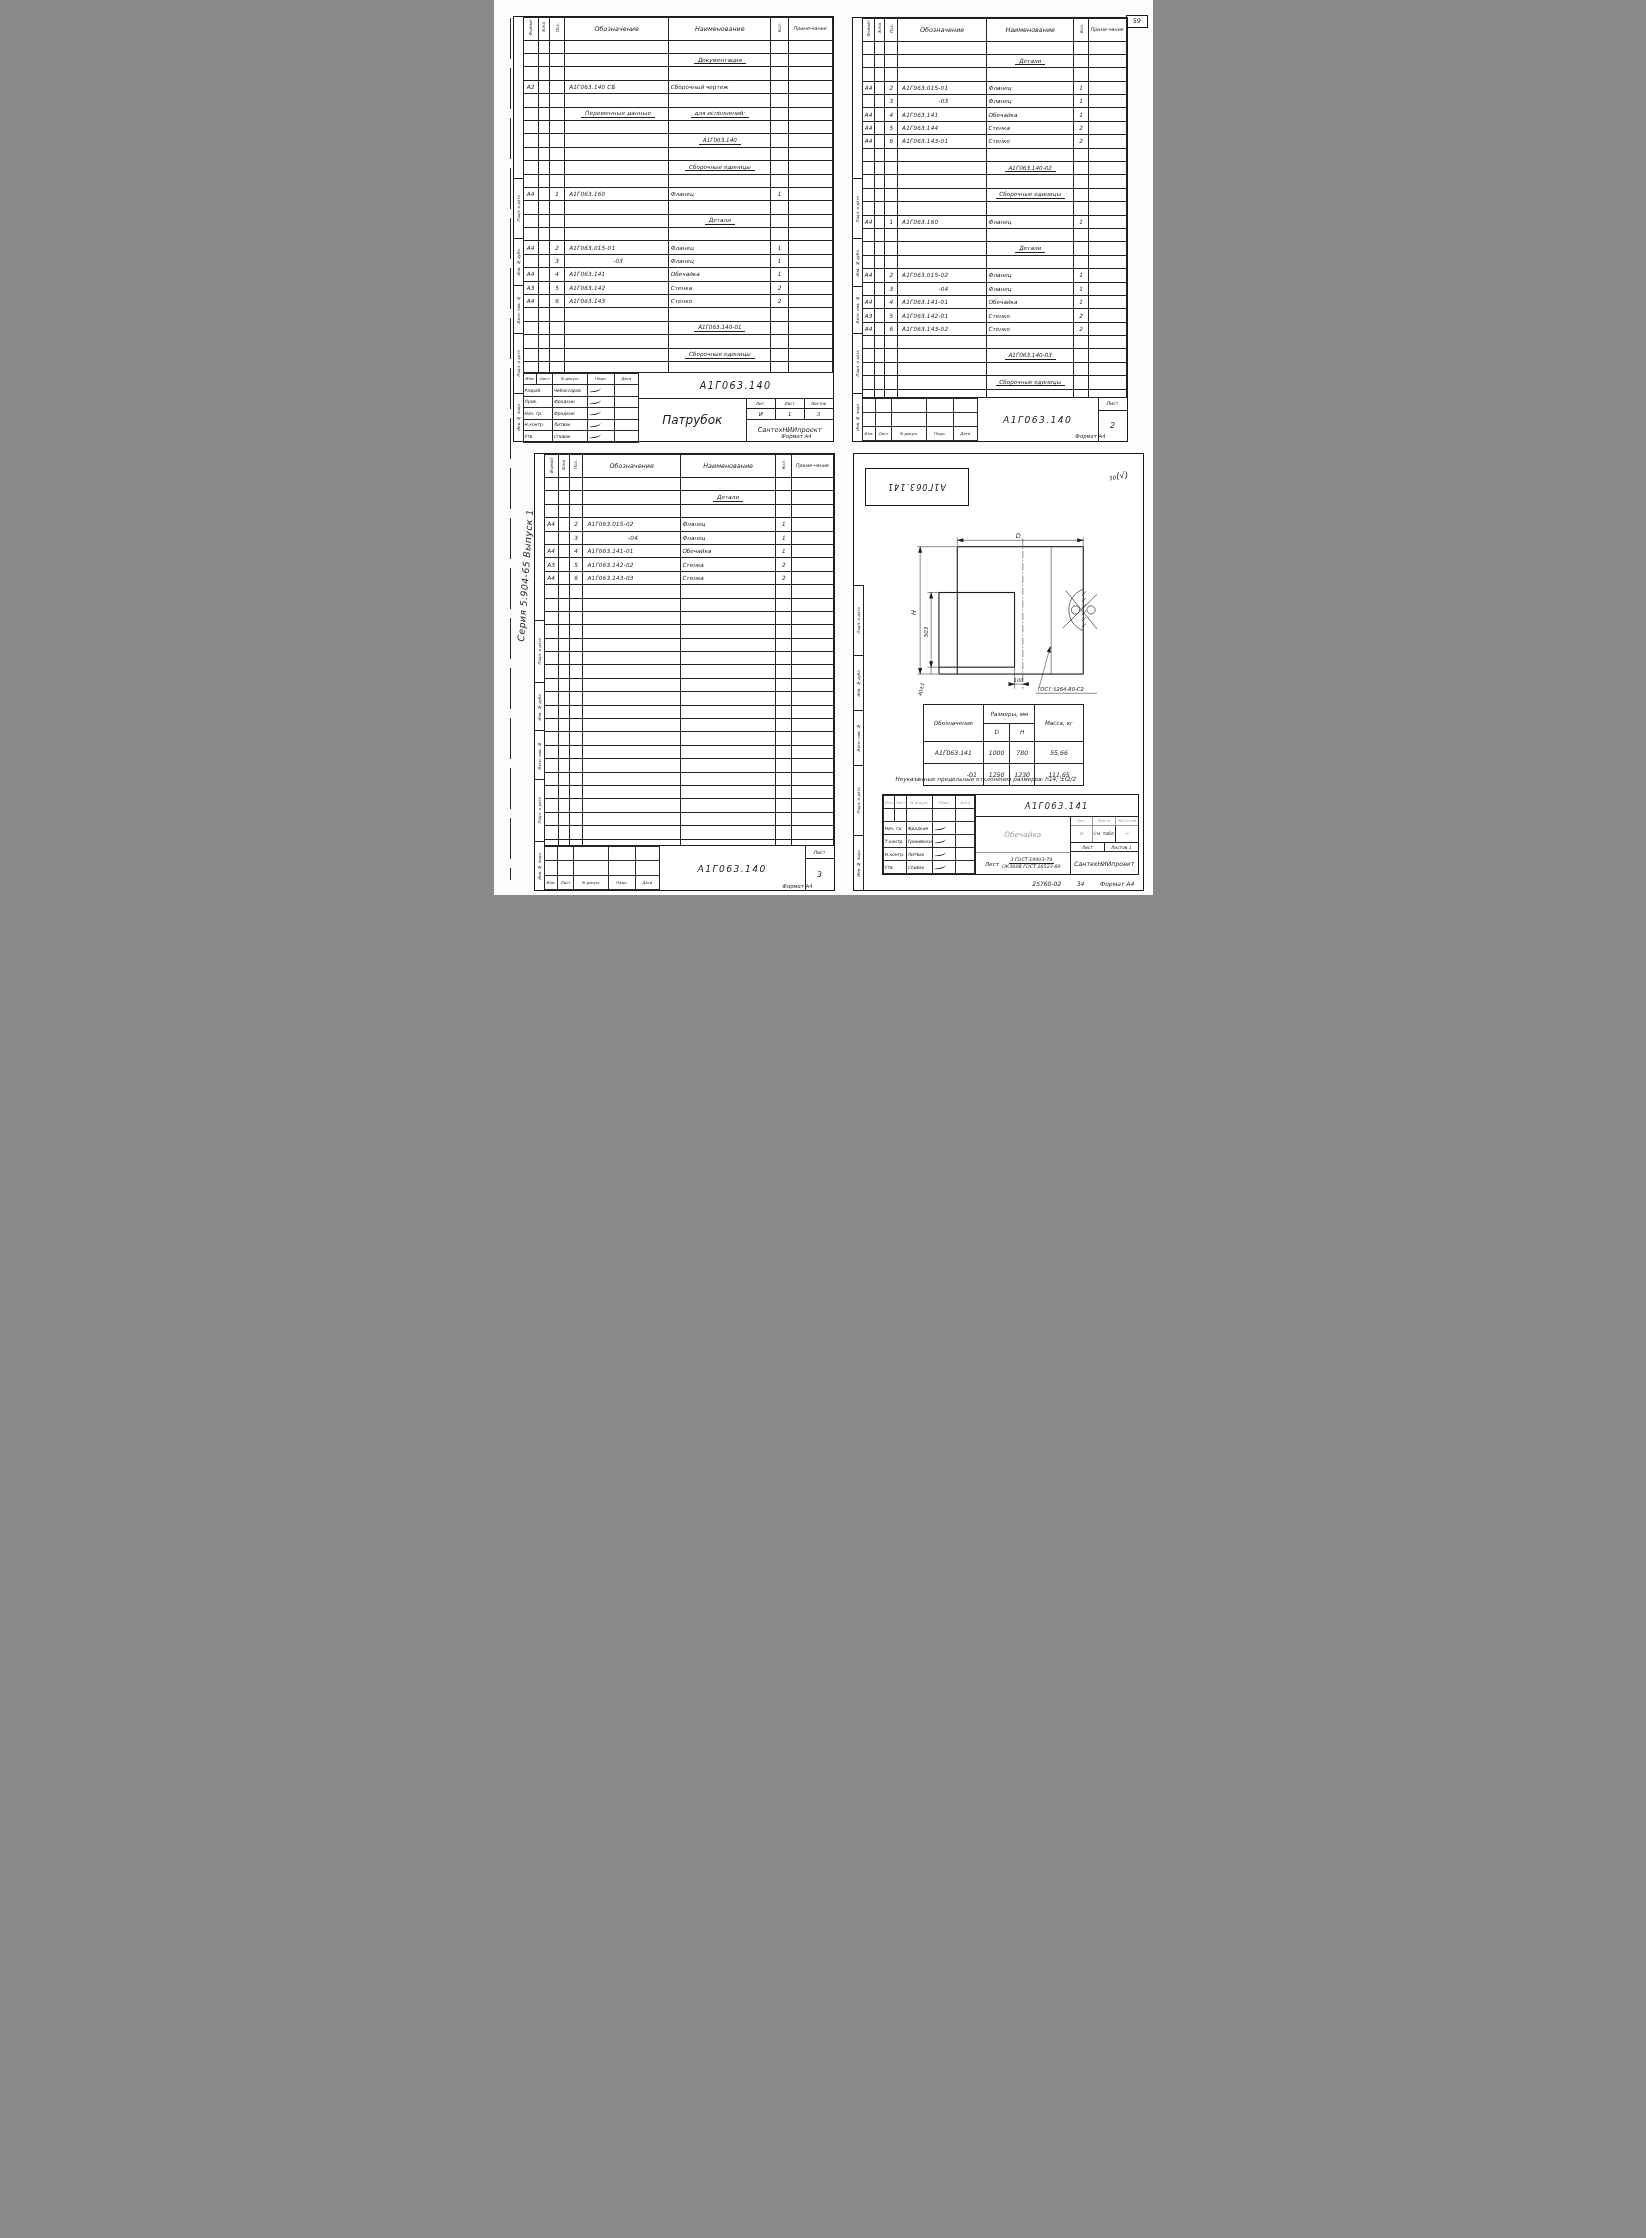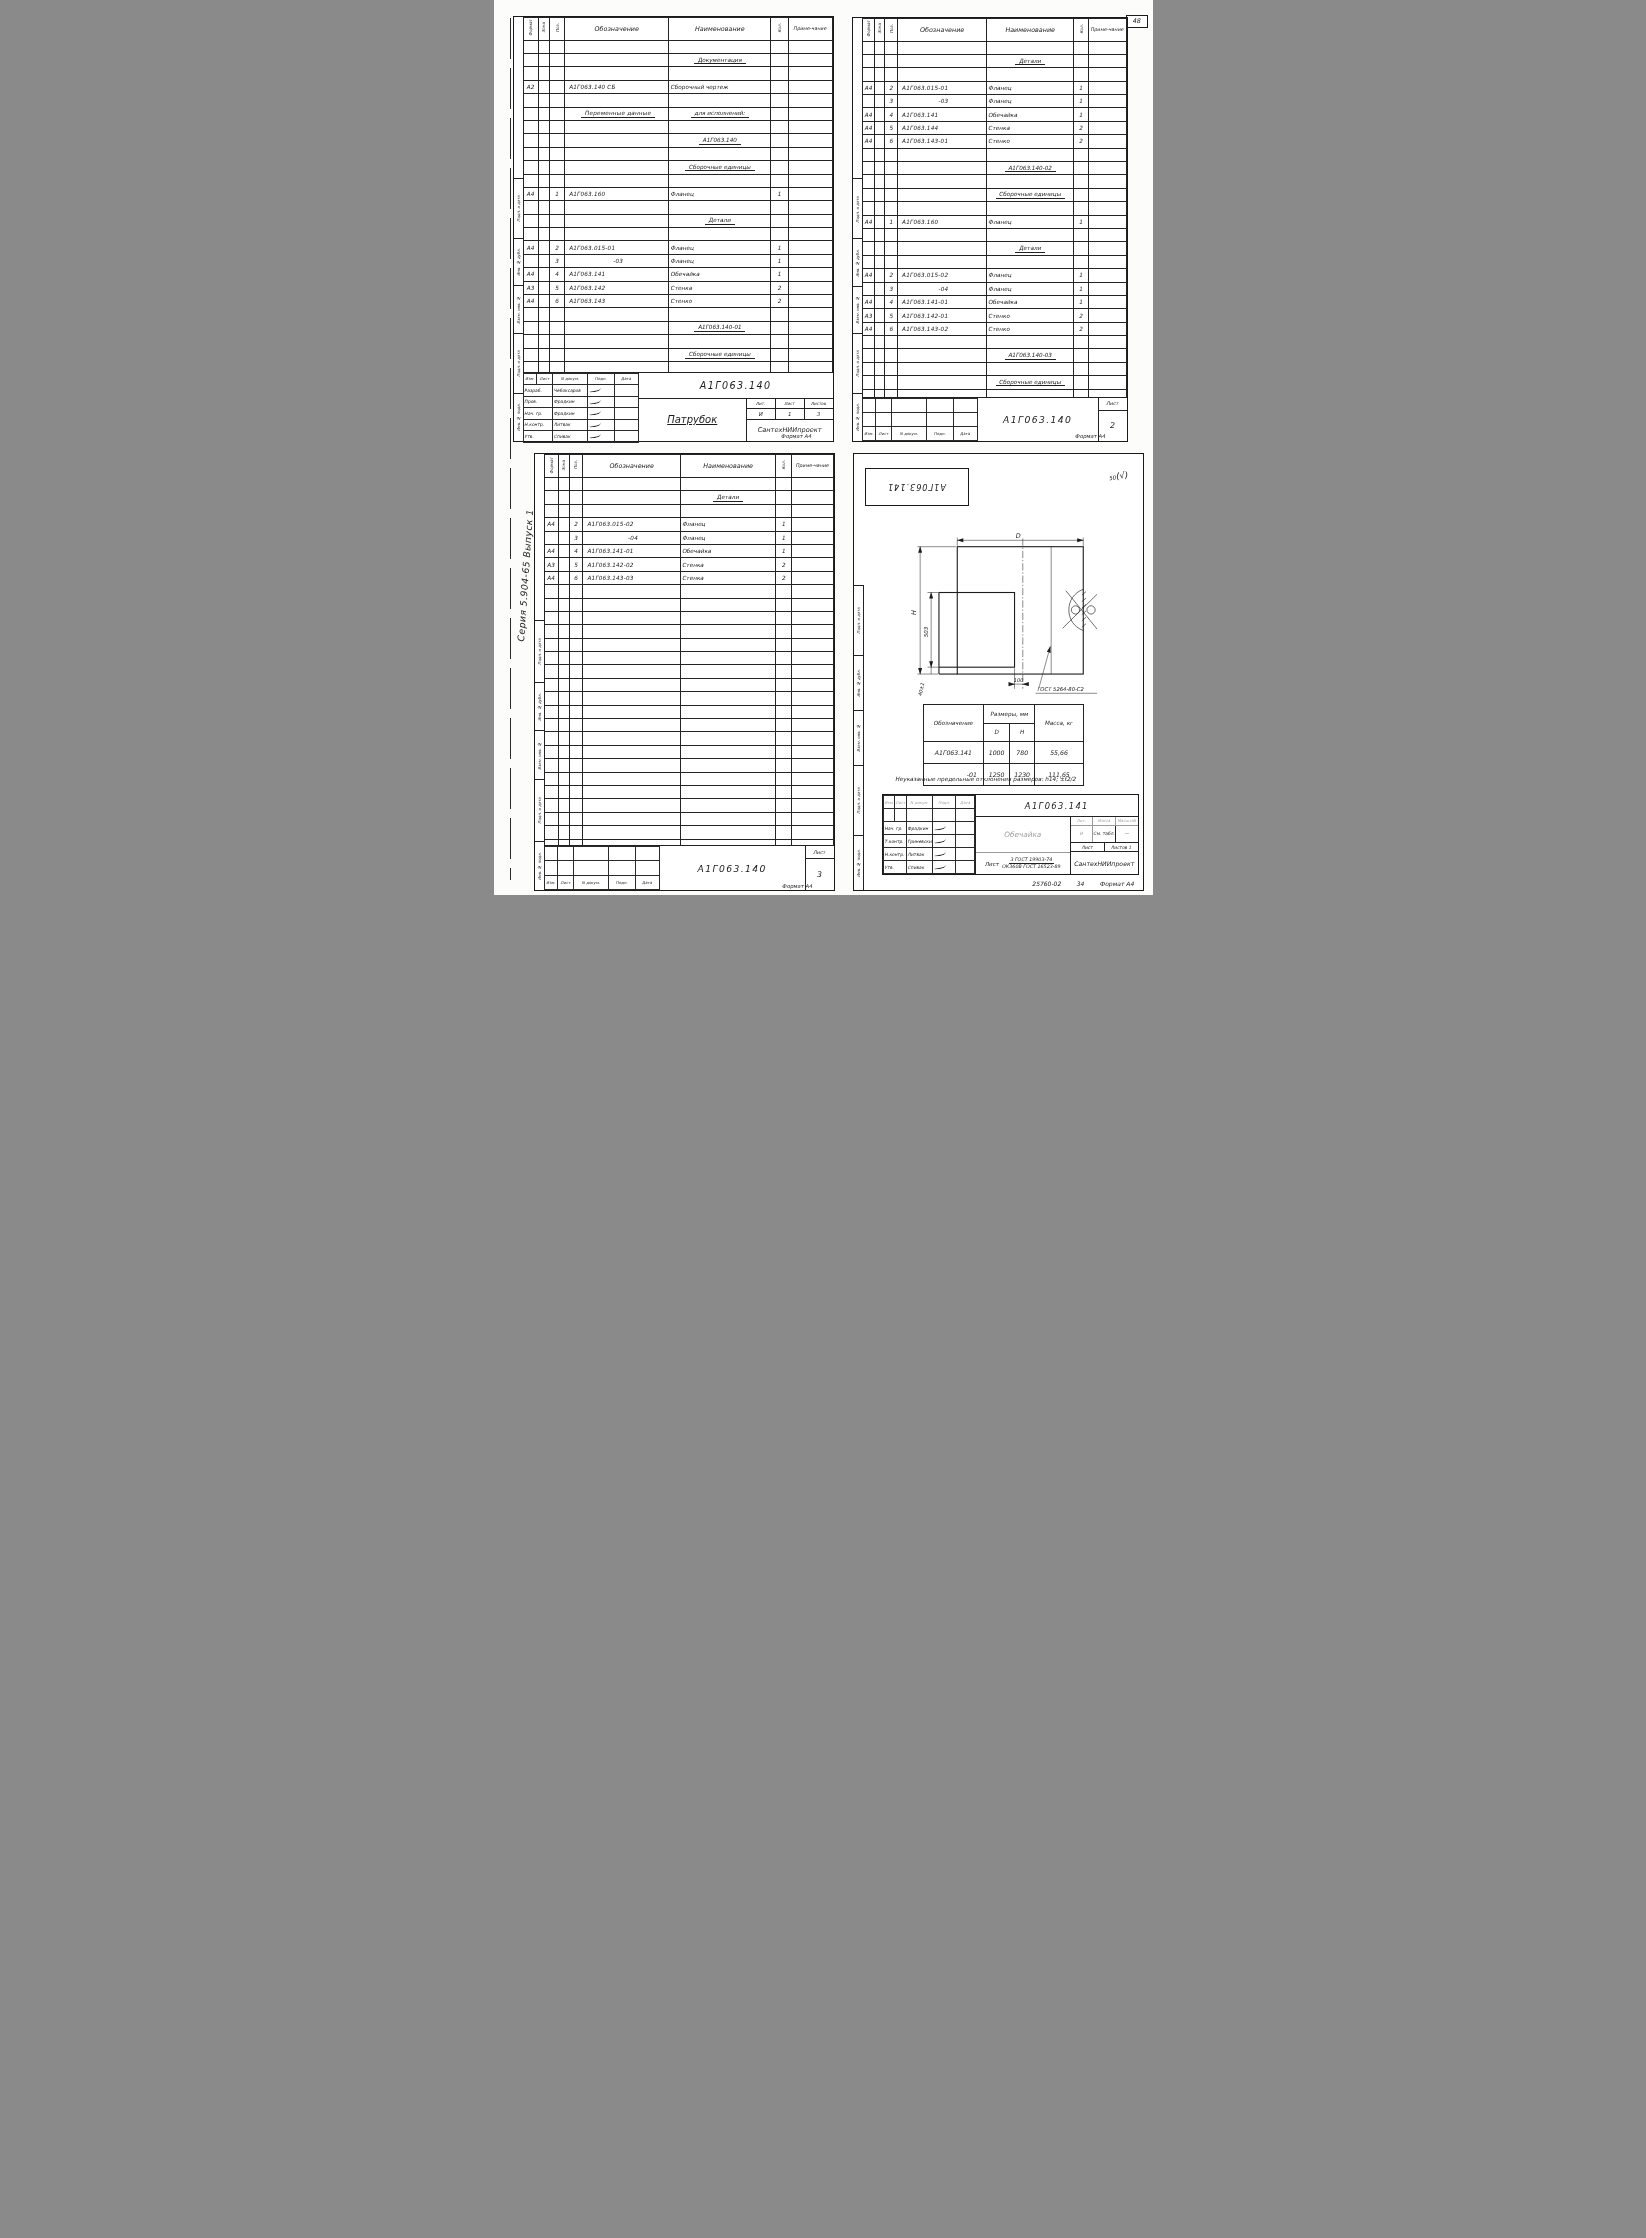--- a/index.html
+++ b/index.html
@@ -35,21 +35,21 @@
   .sigtab{width:100%;height:100%;}
   .sigtab td{border:0.5px solid #2a2a2a;font-size:4.4px;font-style:italic;padding:0 0.9px;white-space:nowrap;overflow:hidden;height:10.5px;}
   .sigtab td.sm{font-size:3.9px;text-align:center;}
   .squig{display:inline-block;width:12px;height:4.1px;border-bottom:0.9px solid #222;
          border-radius:60% 30% 70% 20%/90% 10% 80% 30%;transform:rotate(-8deg);}
   .tb1 .main{flex:1;display:flex;flex-direction:column;}
   .doccell{height:25px;border-bottom:0.9px solid #222;display:flex;align-items:center;justify-content:center;
            font-size:9.6px;font-style:italic;letter-spacing:1.4px;}
   .tb1 .lower{flex:1;display:flex;}
   .namecell{flex:1.25;border-right:0.9px solid #222;display:flex;align-items:center;justify-content:center;
-           font-size:10px;font-style:italic;text-decoration:underline;}
+           font-size:12px;font-style:italic;}
   .ritecell{flex:1;display:flex;flex-direction:column;}
   .lith,.litv{display:flex;}
   .lith{height:9.6px;border-bottom:0.5px solid #222;}
   .litv{height:10px;border-bottom:0.9px solid #222;}
   .lith div,.litv div{flex:1;border-right:0.5px solid #222;display:flex;align-items:center;justify-content:center;
            font-style:italic;font-size:4.1px;}
   .litv div{font-size:5.5px;}
   .lith div:last-child,.litv div:last-child{border-right:none;}
   .orgcell{flex:1;display:flex;align-items:center;justify-content:center;font-size:6.6px;font-style:italic;}
   .fmt{position:absolute;bottom:1.4px;right:21px;font-size:5.3px;font-style:italic;}
@@ -103,21 +103,21 @@
   .series{position:absolute;left:21px;top:641px;transform:rotate(-86deg);transform-origin:0 0;
           font-size:9.2px;font-style:italic;white-space:nowrap;letter-spacing:0.5px;}
   svg text{font-family:"DejaVu Sans",sans-serif;font-style:italic;fill:#1c1c1c;}
 </style>
 </head>
 <body>
 
 <div class="scan">
   <div class="edge-line"></div>
   <div class="pagebox">
-    <span>48</span>
+    <span>59</span>
   </div>
 
   <div class="sheet" style="left:19px;top:15.6px;width:319px;height:424px;">
     <div class="strip">
         <div class="seg">
           <span>Подп. и дата</span>
         </div>
         <div class="seg">
           <span>Инв. № дубл.</span>
         </div>

